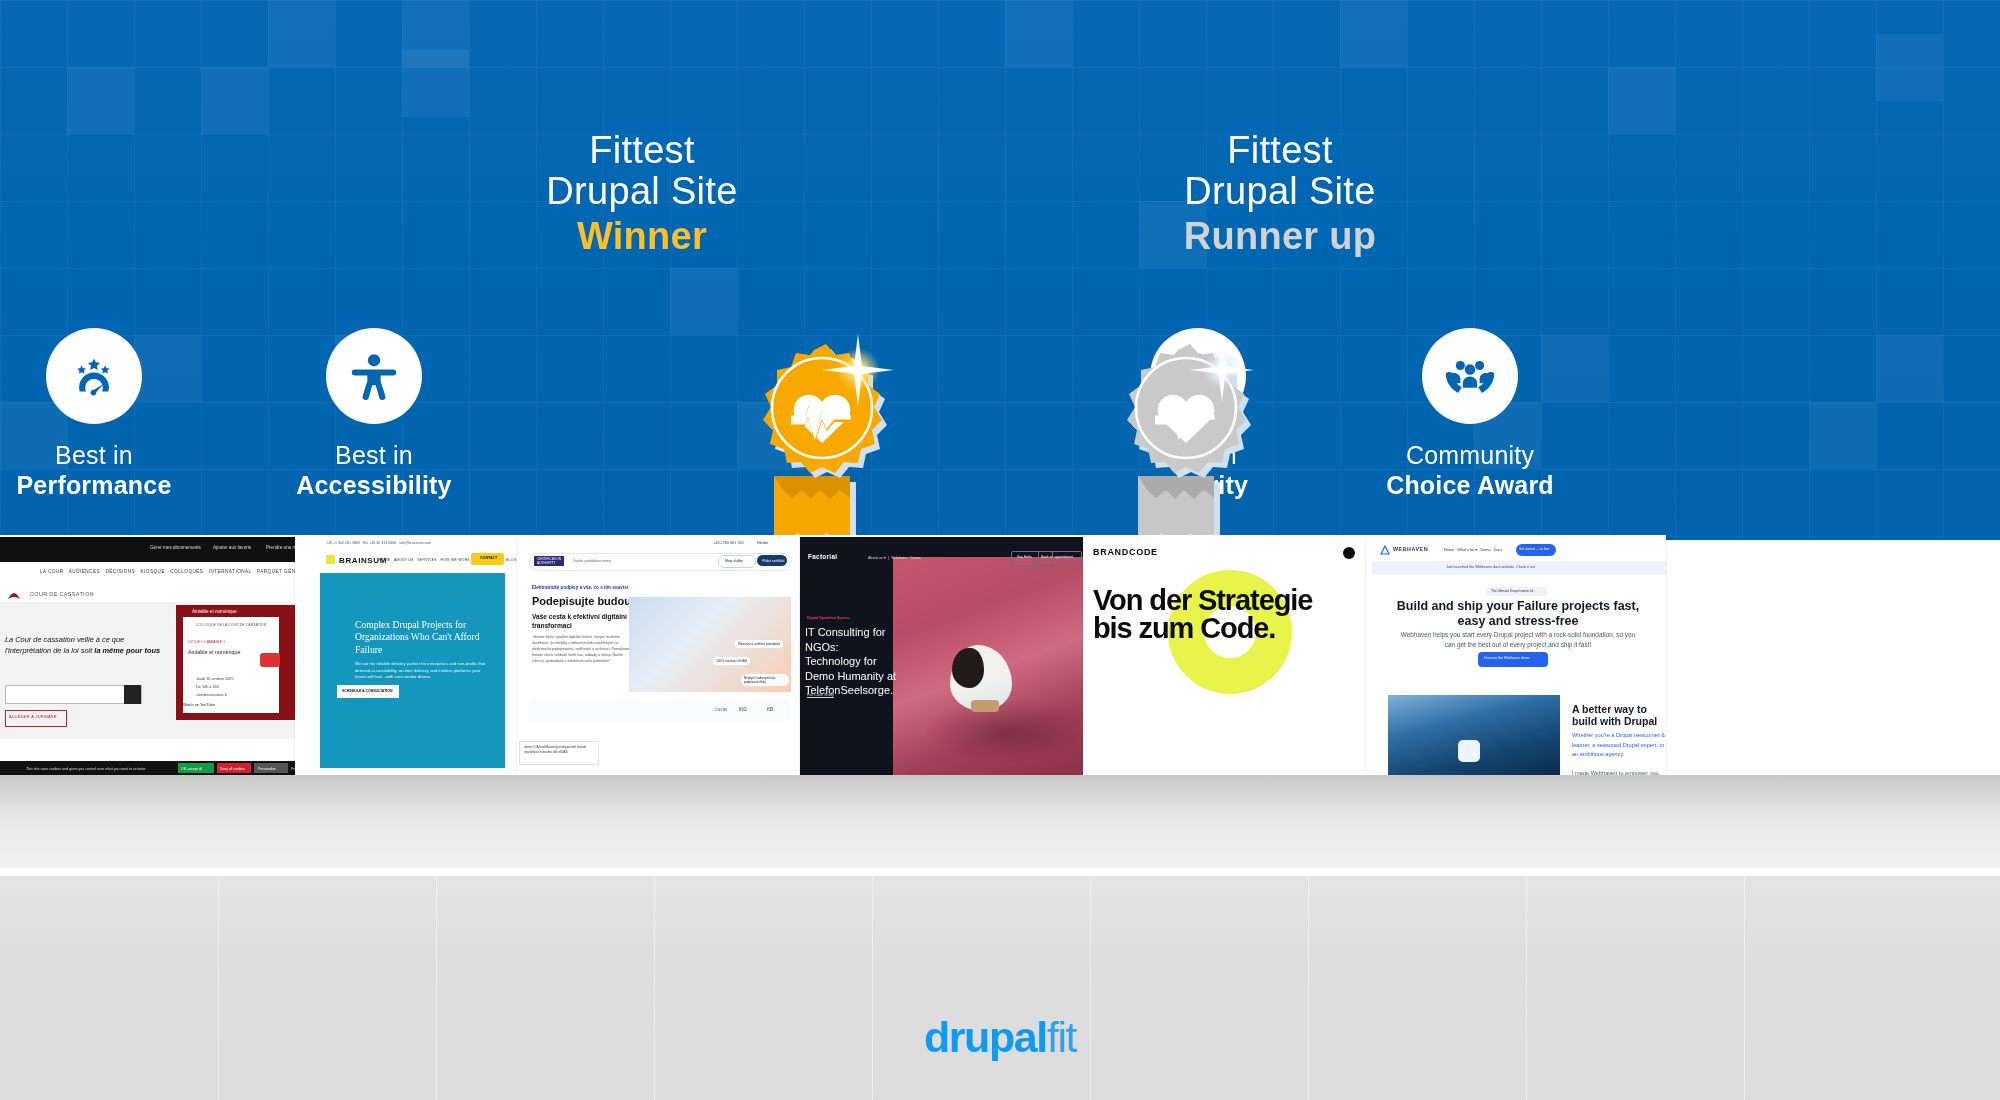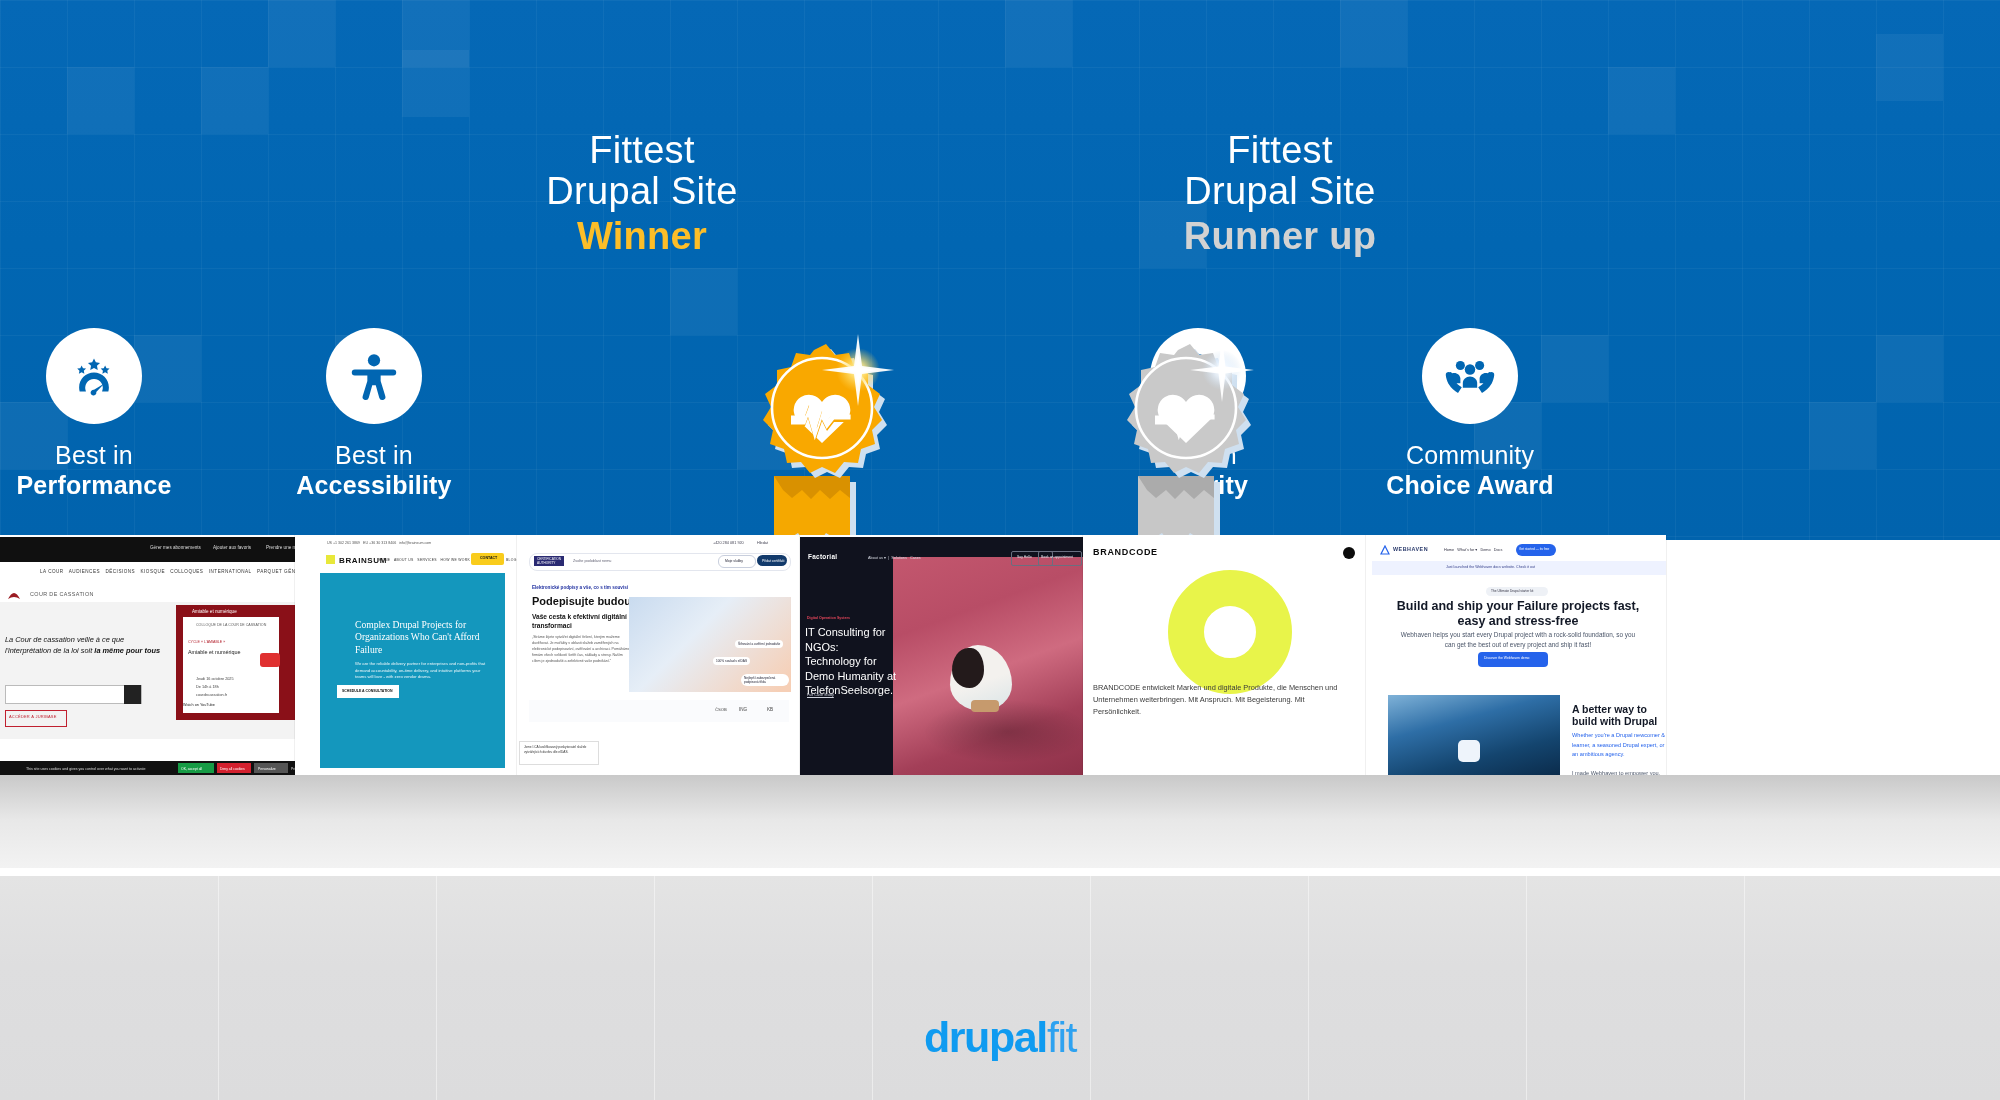--- a/index.html
+++ b/index.html
@@ -464,21 +464,21 @@
       <div class="tiny" style="left:7px;top:81px;font-size:3.6px;font-weight:700;color:#e2455a;">Digital Operation System</div>
       <div class="tiny" style="left:5px;top:90px;width:92px;white-space:normal;font-size:11px;color:#fff;line-height:1.32;">IT Consulting for NGOs: Technology for Demo Humanity at TelefonSeelsorge.</div>
       <div class="tiny" style="left:7px;top:158px;font-size:3.8px;color:#cfd3dd;text-decoration:underline;">Full Case Study</div>
     </div>
 
     <div class="shot s5">
       <div class="pg"></div>
       <div class="donut"></div>
       <div class="logo">BRANDCODE</div>
       <div class="burg"></div>
-      <div class="para">BRANDCODE entwickelt Marken und digitale Produkte, die Menschen und Unternehmen weiterbringen. Mit Anspruch. Mit Begeisterung. Mit Persönlichkeit.</div>
+      <div class="hdl">Von der Strategie bis zum Code.</div>
     </div>
 
     <div class="shot s6">
       <div class="pg"></div>
       <div class="nav"></div>
       <svg style="position:absolute;left:14px;top:10px;width:10px;height:10px;">
         <path d="M5 1 9 9 1 9Z" fill="none" stroke="#2563eb" stroke-width="1.2"></path>
       </svg>
       <div class="tiny" style="left:27px;top:11px;font-size:5.4px;font-weight:700;color:#2a3a6b;letter-spacing:.5px;">WEBHAVEN</div>
       <div class="tiny" style="left:78px;top:12px;font-size:3.8px;color:#334;">

